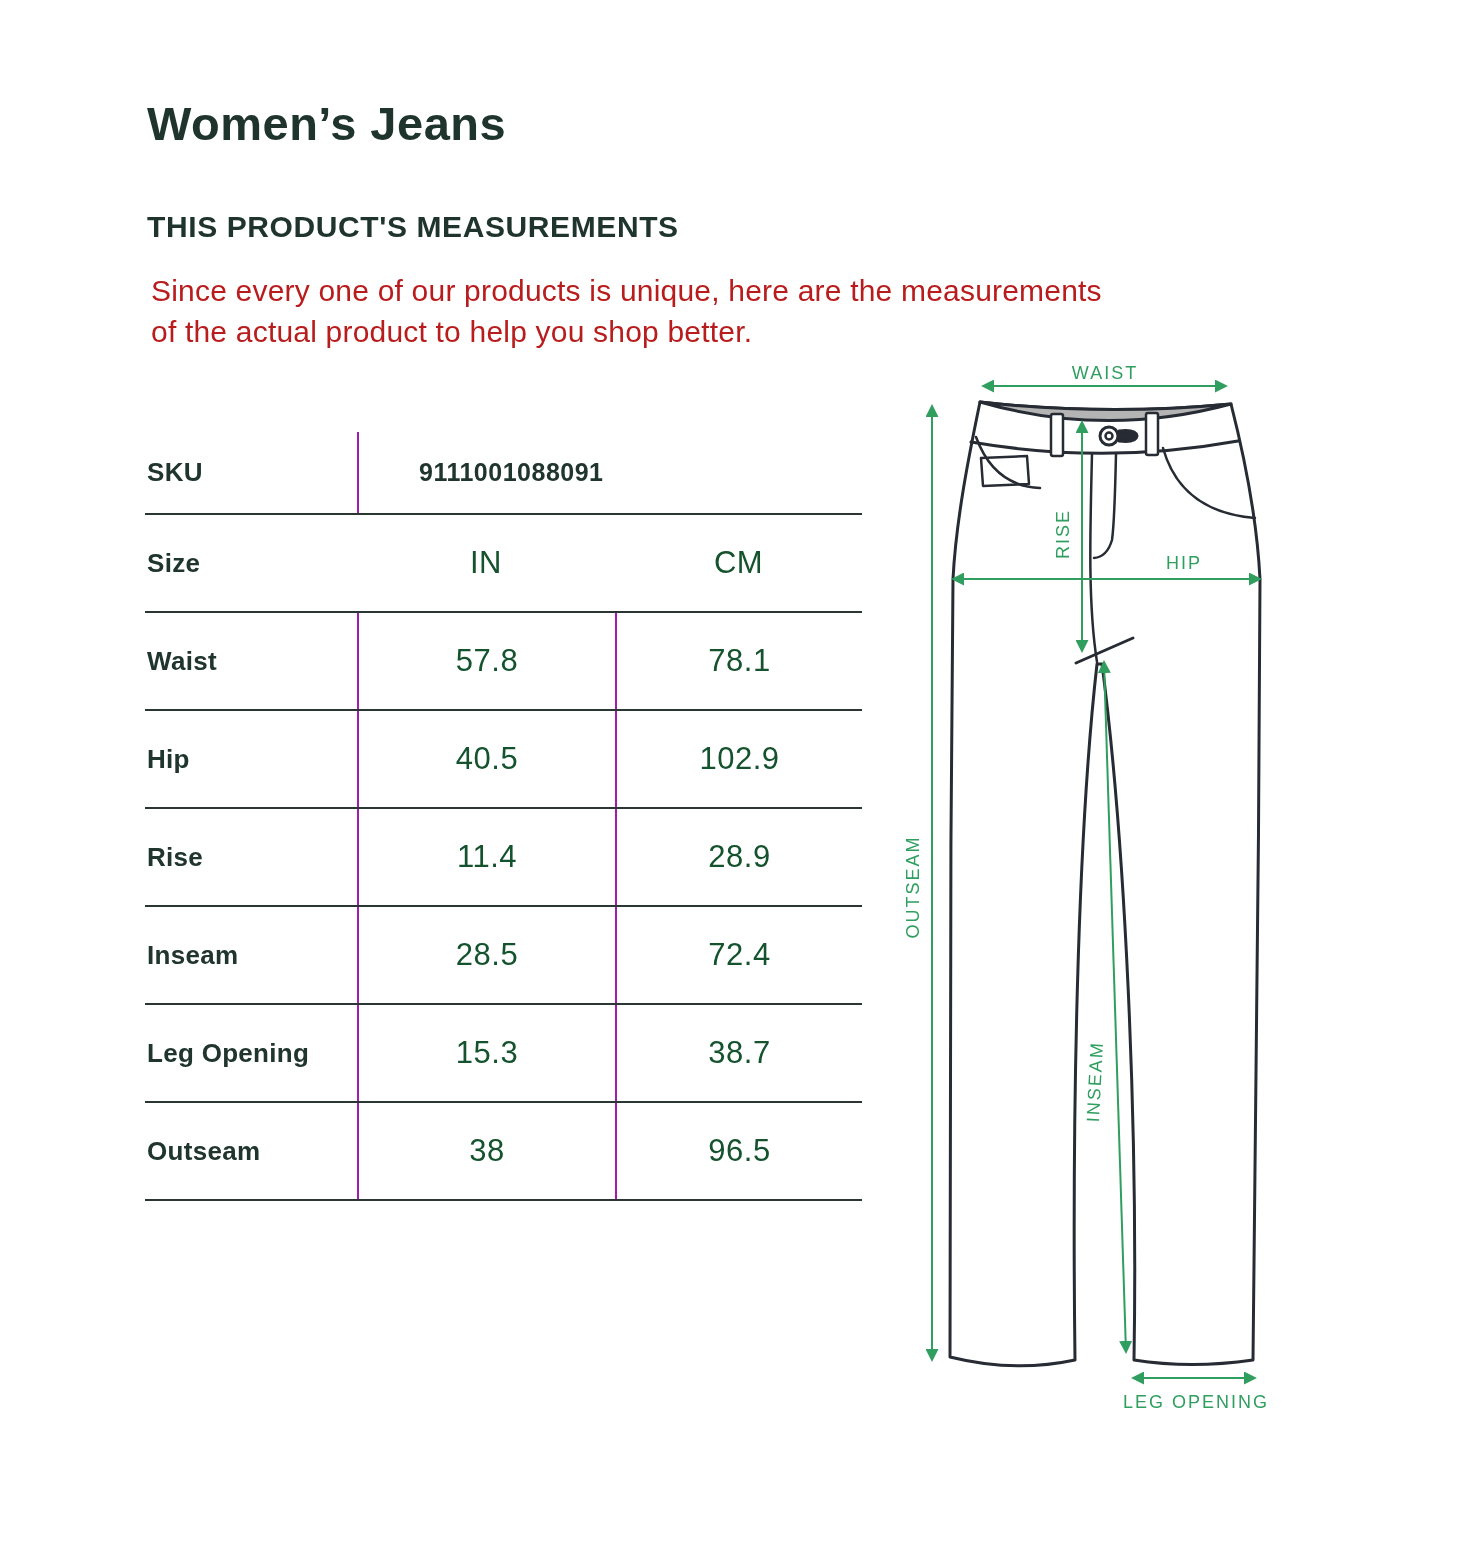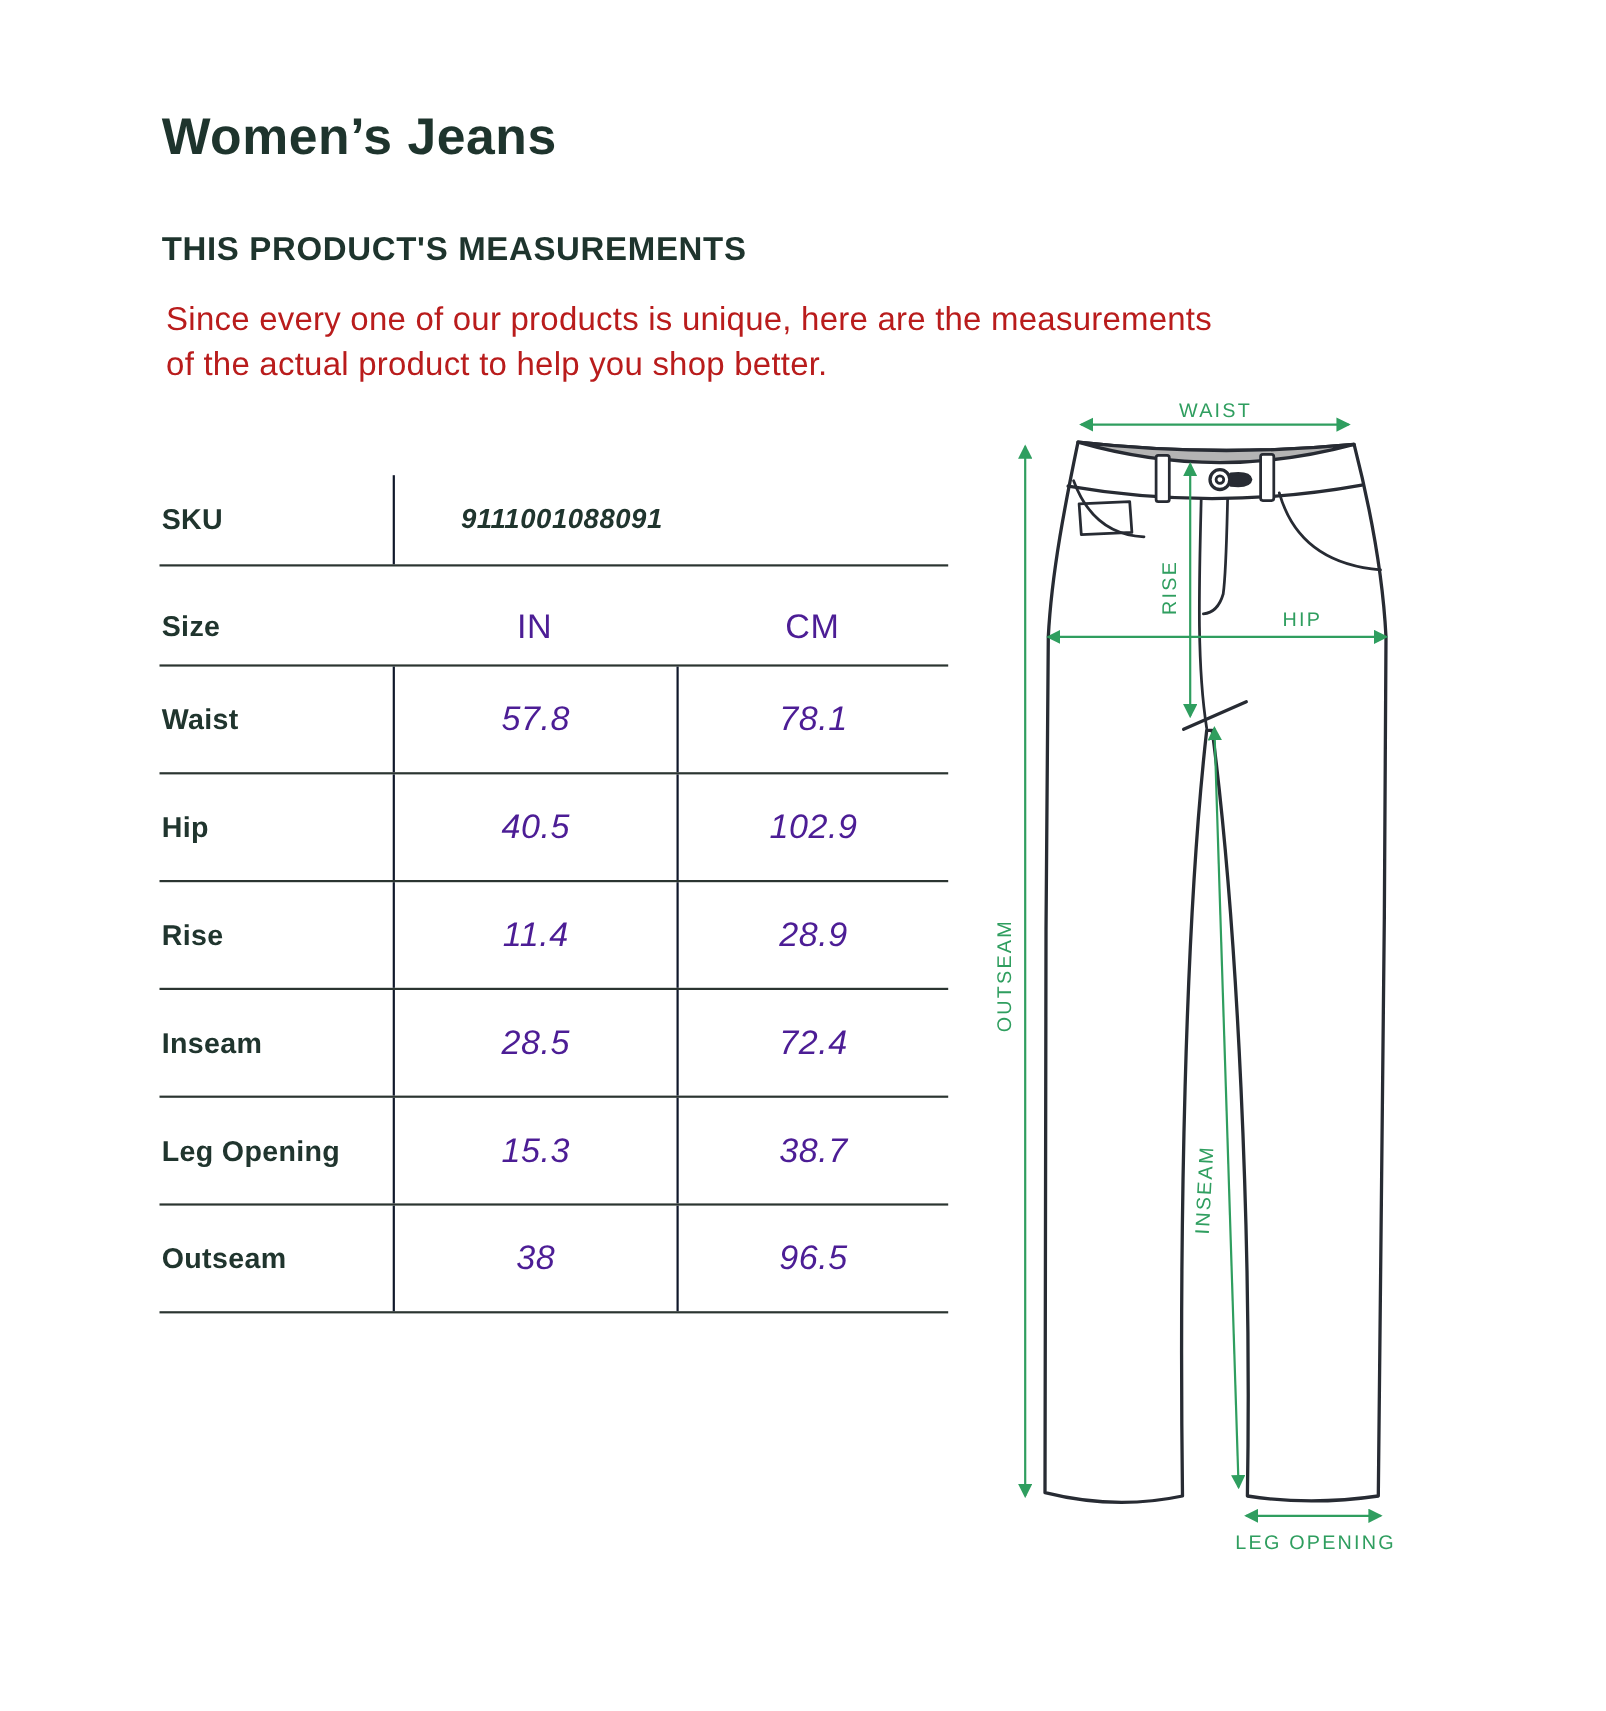--- a/index.html
+++ b/index.html
@@ -17,26 +17,26 @@
     font-size:30px;font-weight:700;color:#1e342d;letter-spacing:0.6px;
   }
   .description{
     position:absolute;left:147px;top:266px;margin:4px;
     font-size:30px;font-weight:400;color:#b91c1c;line-height:41px;letter-spacing:0.2px;
   }
   
   .meas-table{position:absolute;left:145px;top:432px;width:717px;}
   .trow{display:grid;box-sizing:border-box;border-bottom:2px solid #2b3531;align-items:center;}
   .trow-sku{grid-template-columns:212px 1fr;height:83px;}
-  .trow-header{grid-template-columns:212px 258px 1fr;height:71px;margin-top:20px;}
+  .trow-header{grid-template-columns:212px 258px 1fr;height:98px;}
   .trow-data{grid-template-columns:212px 258px 1fr;height:98px;}
   .tcell{height:100%;display:flex;align-items:center;box-sizing:border-box;}
   .tlabel{font-size:26px;font-weight:700;color:#20352e;padding-left:2px;letter-spacing:0.3px;}
-  .tval{justify-content:center;font-size:31px;font-weight:300;color:#4c1d95;letter-spacing:0.5px;}
-  .vline{border-left:2px solid #0f172a;font-style:italic;}
+  .tval{justify-content:center;font-size:31px;font-weight:300;color:#14532d;letter-spacing:0.5px;}
+  .vline{border-left:2px solid #a21caf;}
   .sku-val{font-size:25px;font-weight:700;color:#20352e;padding-left:60px;letter-spacing:0.5px;}
   
   .diagram{position:absolute;left:895px;top:360px;}
   .diagram text{
     font-family:"Liberation Sans",sans-serif;
     fill:#2f9e5f;font-size:18px;letter-spacing:2px;
   }
 </style>
 </head>
 <body>

